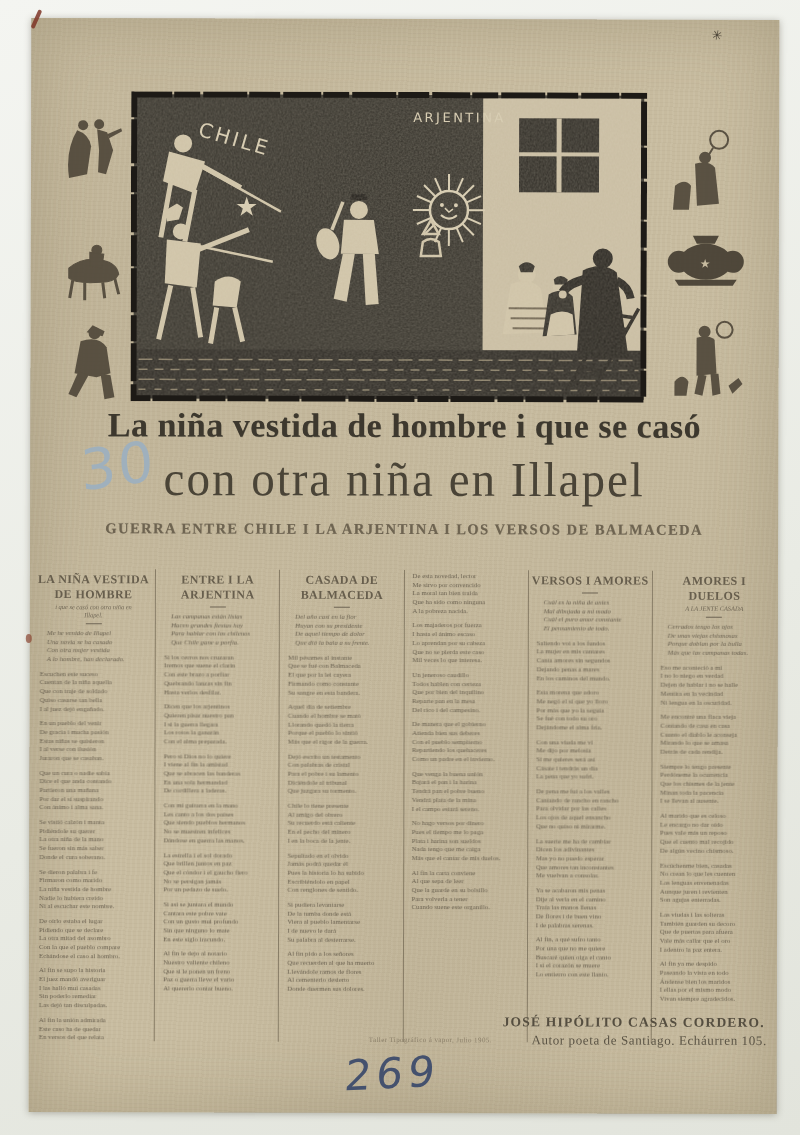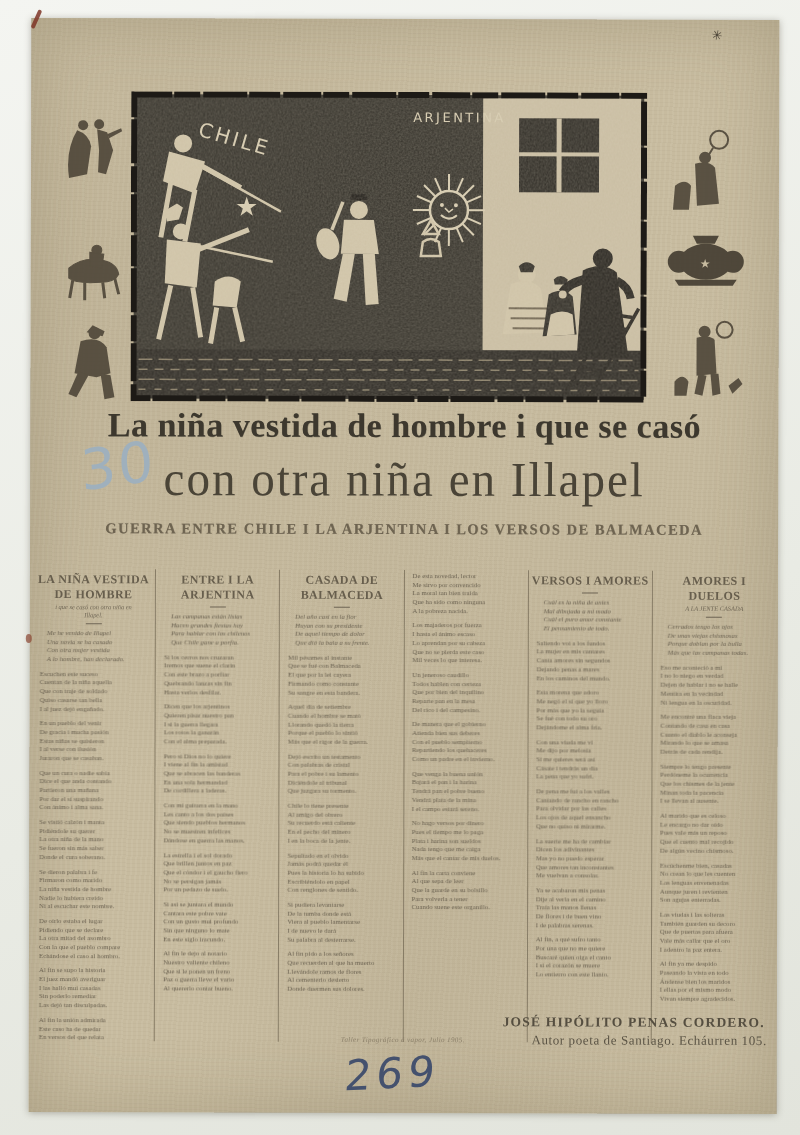--- a/index.html
+++ b/index.html
@@ -72,21 +72,21 @@
   .col-rule{
     width:16px;border-top:1px solid #6e6554;margin:4px auto 5px;height:0;
   }
   .stanza{
     white-space:pre-line;font-size:6.8px;line-height:1.28;color:#6b6251;
     margin:0 0 6px;padding-left:5px;filter:blur(.18px);
   }
   .stanza.ep{font-style:italic;padding-left:12px;}
   
   .imprint{
-    left:312px;top:1017px;font-size:7px;font-style:italic;color:#8a7f69;
+    left:340px;top:1017px;font-size:7px;color:#8a7f69;
     letter-spacing:.4px;
   }
   .f-author{
     right:12px;top:995px;font-size:13.5px;font-weight:bold;color:#554e40;
     letter-spacing:1.2px;
   }
   .f-addr{
     right:10px;top:1013px;font-size:13px;color:#5b5445;letter-spacing:.6px;
   }
   
@@ -529,17 +529,17 @@
 I adentro la paz entera.</div>
         <div class="stanza">Al fin ya me despido
 Paseando la vista en todo
 Ándense bien los maridos
 I ellas por el mismo modo
 Vivan siempre agradecidos.</div>
       </div>
   </div>
 
   <div class="abs imprint">Taller Tipográfico á vapor, Julio 1905.</div>
-  <div class="abs f-author">JOSÉ HIPÓLITO PENAS CORDERO.</div>
+  <div class="abs f-author">JOSÉ HIPÓLITO CASAS CORDERO.</div>
   <div class="abs f-addr">Autor poeta de Santiago. Echáurren 105.</div>
   <div class="abs hand269">269</div>
 
 </div>
 
 </body></html>

